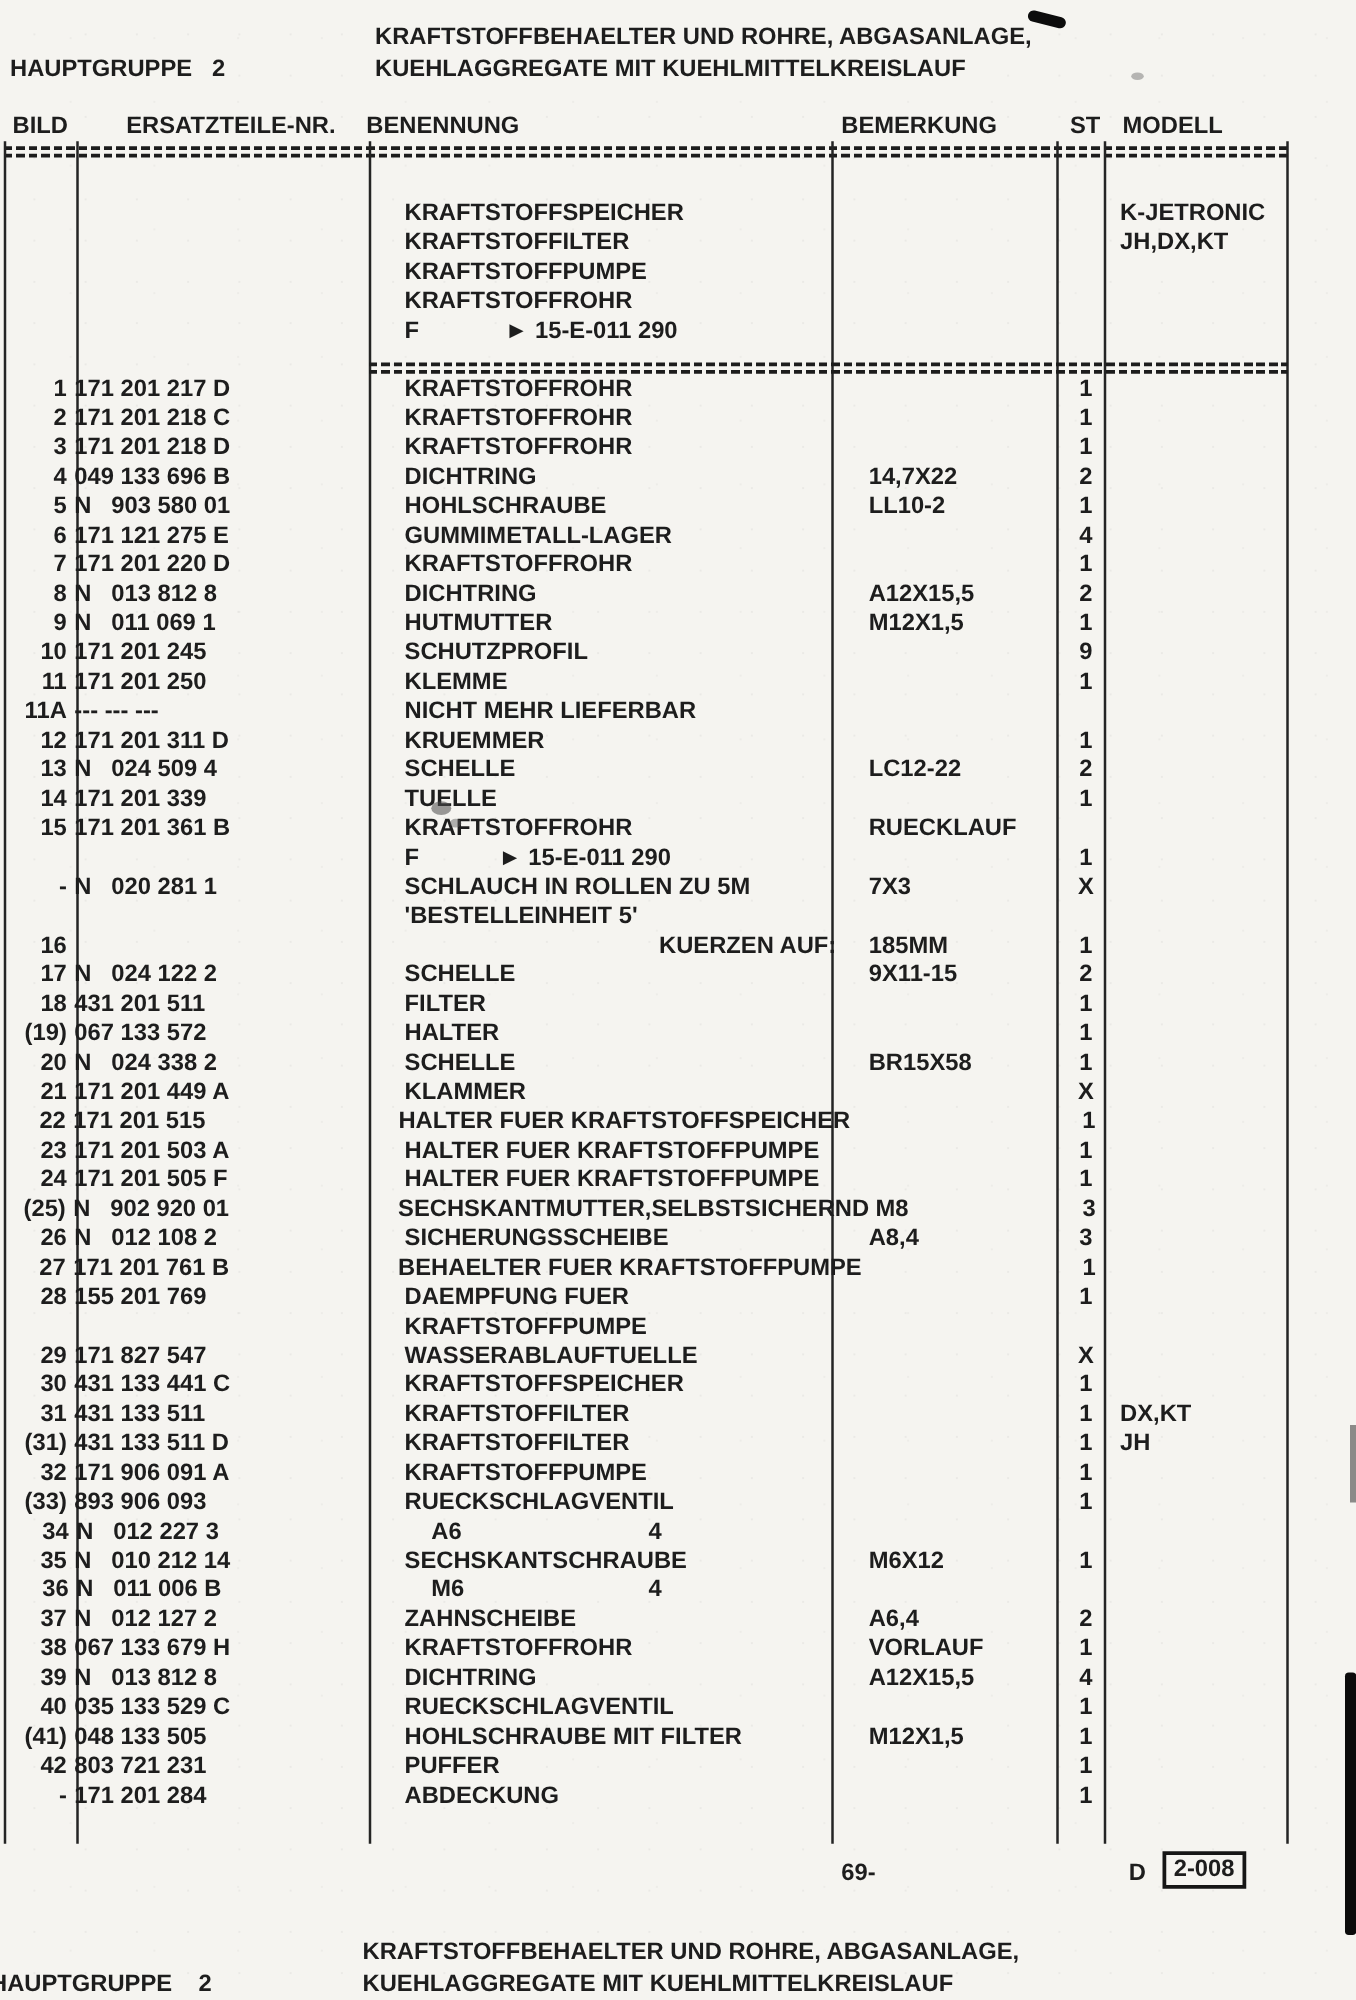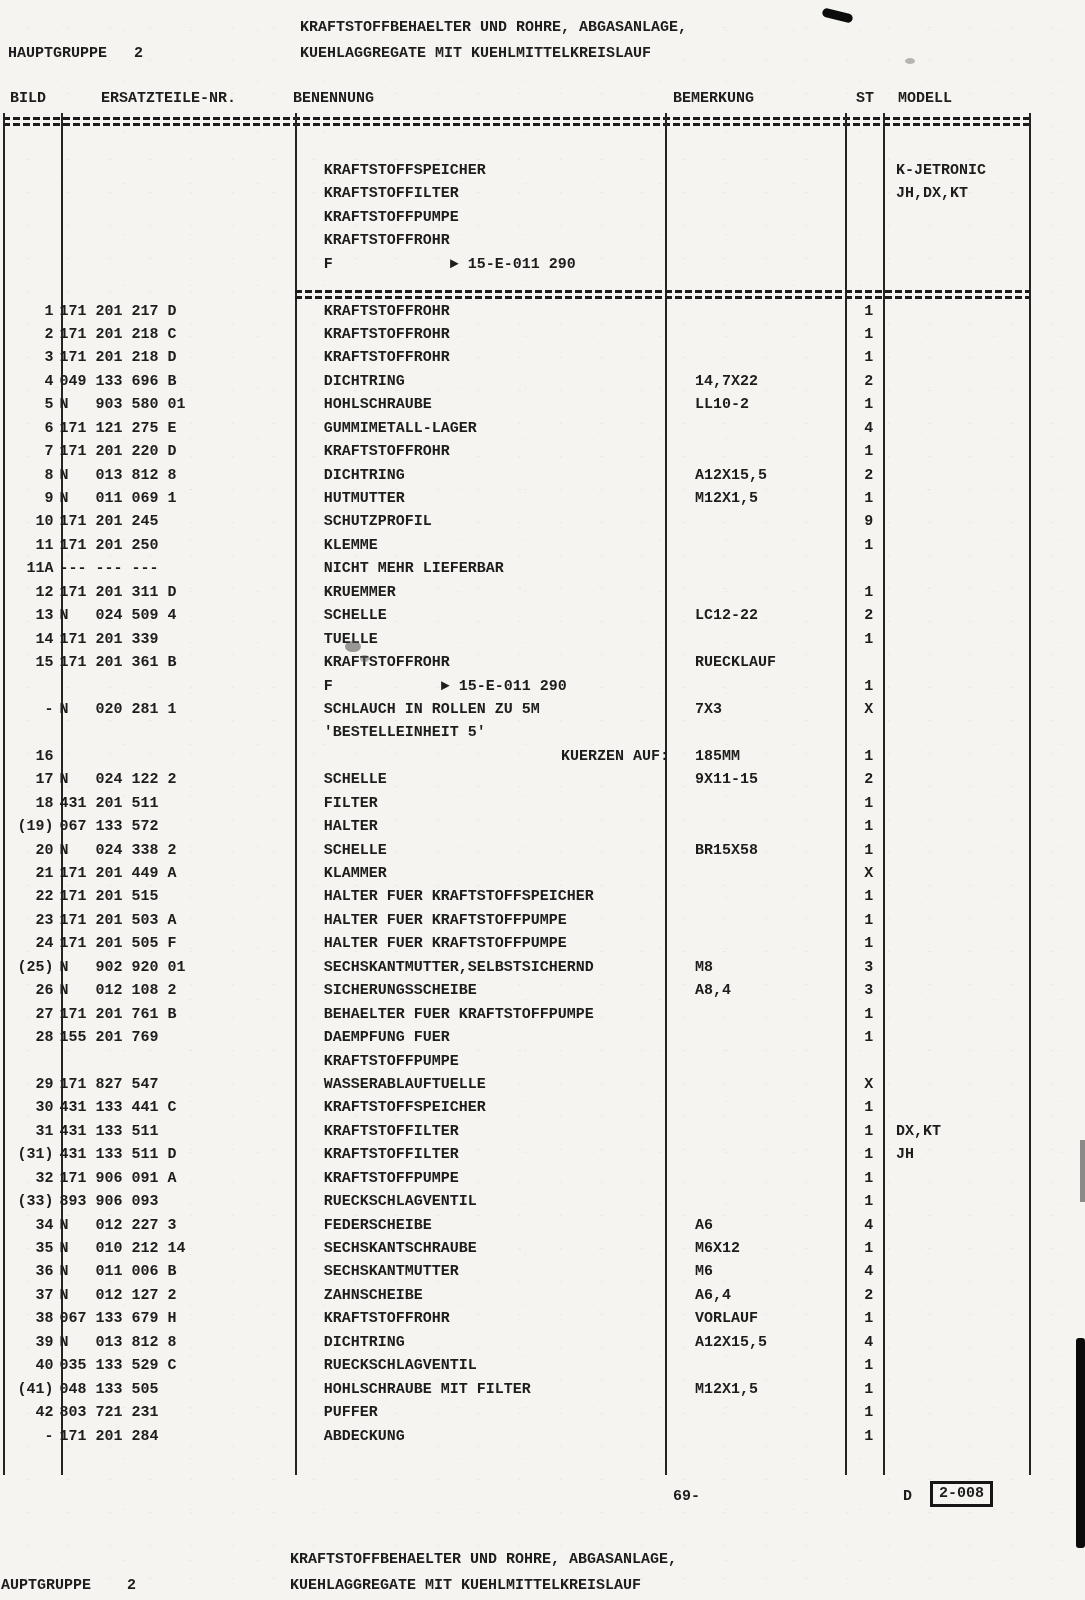--- a/index.html
+++ b/index.html
@@ -4,24 +4,24 @@
 <style>
   html,body{margin:0;padding:0;background:#d8d7d3;}
   #screen{
     position:relative;width:1085px;height:1600px;overflow:hidden;
     background-color:#f5f4f0;
     background-image:
       radial-gradient(rgba(0,0,0,0.045) 1px, transparent 1.2px),
       radial-gradient(rgba(0,0,0,0.03) 1px, transparent 1.2px);
     background-size:41px 33px, 67px 51px;
     background-position:7px 11px, 23px 5px;
-    font-family:Liberation Mono, monospace;
+    font-family:Liberation Sans, sans-serif;
     font-weight:bold;
     color:#1d1d1d;
-    font-size:15px;
+    font-size:19px;
   }
   .abs{position:absolute;white-space:pre;line-height:1;}
   
   .vline{position:absolute;top:113px;height:1362px;width:2px;background:#242424;}
   
   .dash{height:3px;background:repeating-linear-gradient(90deg,#1c1c1c 0 7px,transparent 7px 10px);}
   .dash + .dash{margin-top:3px;}
   #hsep{position:absolute;left:3px;top:117px;width:1028px;}
   
   #tbody{position:absolute;left:3px;top:135px;width:1027px;}
@@ -427,37 +427,35 @@
         <div class="cell c-bild">(33)</div>
         <div class="cell c-nr">893 906 093</div>
         <div class="cell c-benennung">RUECKSCHLAGVENTIL</div>
         <div class="cell c-bemerkung"></div>
         <div class="cell c-st">1</div>
         <div class="cell c-modell"></div>
       </div>
       <div class="trow">
         <div class="cell c-bild">34</div>
         <div class="cell c-nr">N   012 227 3</div>
-        <div class="cell c-benennung">FEDERSCHEIBE</div>
         <div class="cell c-bemerkung">A6</div>
         <div class="cell c-st">4</div>
         <div class="cell c-modell"></div>
       </div>
       <div class="trow">
         <div class="cell c-bild">35</div>
         <div class="cell c-nr">N   010 212 14</div>
         <div class="cell c-benennung">SECHSKANTSCHRAUBE</div>
         <div class="cell c-bemerkung">M6X12</div>
         <div class="cell c-st">1</div>
         <div class="cell c-modell"></div>
       </div>
       <div class="trow">
         <div class="cell c-bild">36</div>
         <div class="cell c-nr">N   011 006 B</div>
-        <div class="cell c-benennung">SECHSKANTMUTTER</div>
         <div class="cell c-bemerkung">M6</div>
         <div class="cell c-st">4</div>
         <div class="cell c-modell"></div>
       </div>
       <div class="trow">
         <div class="cell c-bild">37</div>
         <div class="cell c-nr">N   012 127 2</div>
         <div class="cell c-benennung">ZAHNSCHEIBE</div>
         <div class="cell c-bemerkung">A6,4</div>
         <div class="cell c-st">2</div>

